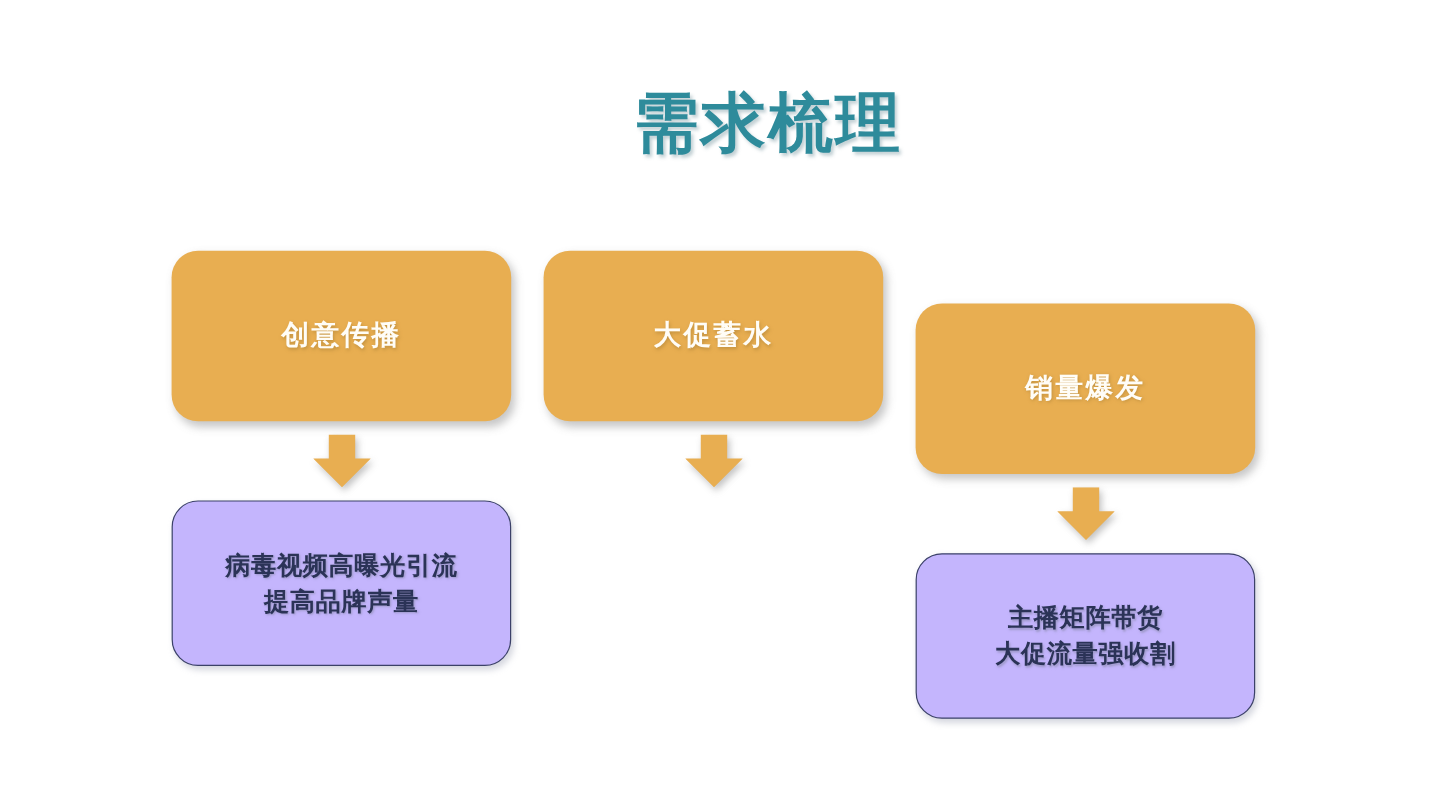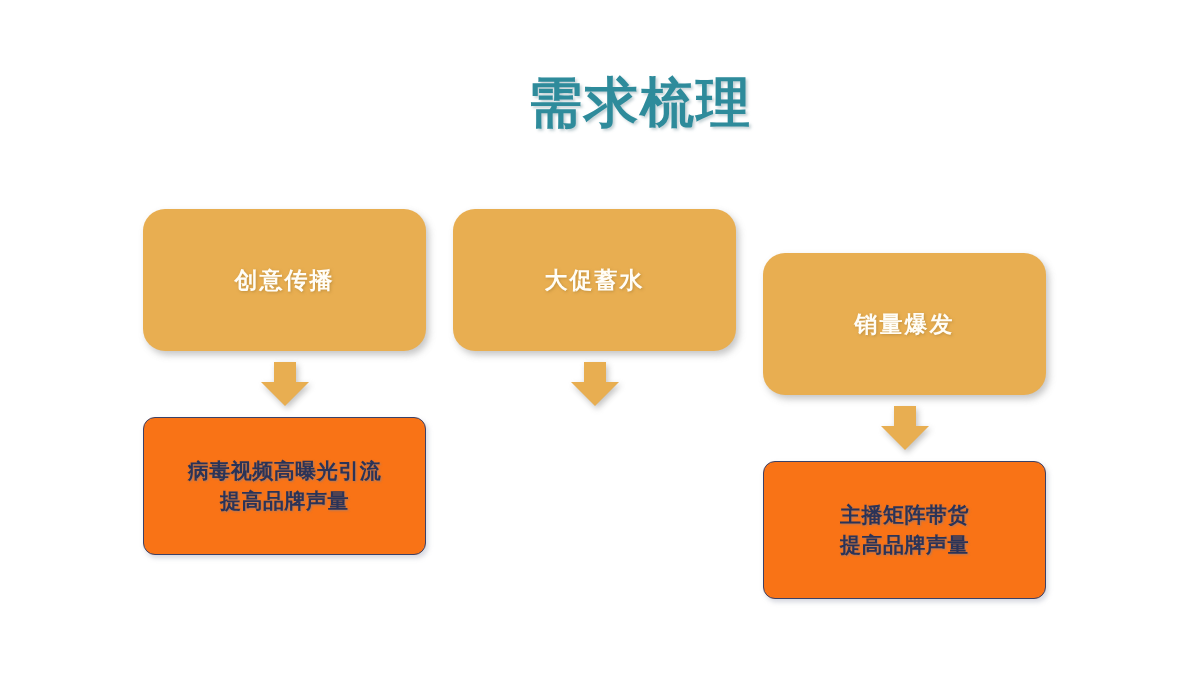--- a/index.html
+++ b/index.html
@@ -87,23 +87,23 @@
   .arrow svg { display: block; }
 
   
   .bottom-card {
     position: absolute;
     left: 0;
     top: 417px;
     width: 283px;
     height: 138px;
     box-sizing: border-box;
-    background: #f97316;
+    background: #c4b5fd;
     border: 1.4px solid #3B4168;
-    border-radius: 12px;
+    border-radius: 22px;
     box-shadow: 2px 3px 5px rgba(150,155,175,0.40);
     display: flex;
     align-items: center;
     justify-content: center;
   }
   .bottom-card-text {
     font-size: 21px;
     line-height: 30px;
     font-weight: bold;
     color: #2B3357;
@@ -156,17 +156,17 @@
     </div>
 
     <div class="arrow">
       <svg width="48" height="44" viewBox="0 0 48 44" xmlns="http://www.w3.org/2000/svg">
         <polygon points="13,0 35,0 35,20 48,20 24,44 0,20 13,20" fill="#E8AE51"></polygon>
       </svg>
     </div>
 
     <div class="bottom-card">
       <span class="bottom-card-text">主播矩阵带货
-提高品牌声量</span>
+大促流量强收割</span>
     </div>
   </div>
 
 </div>
 
 </body></html>

